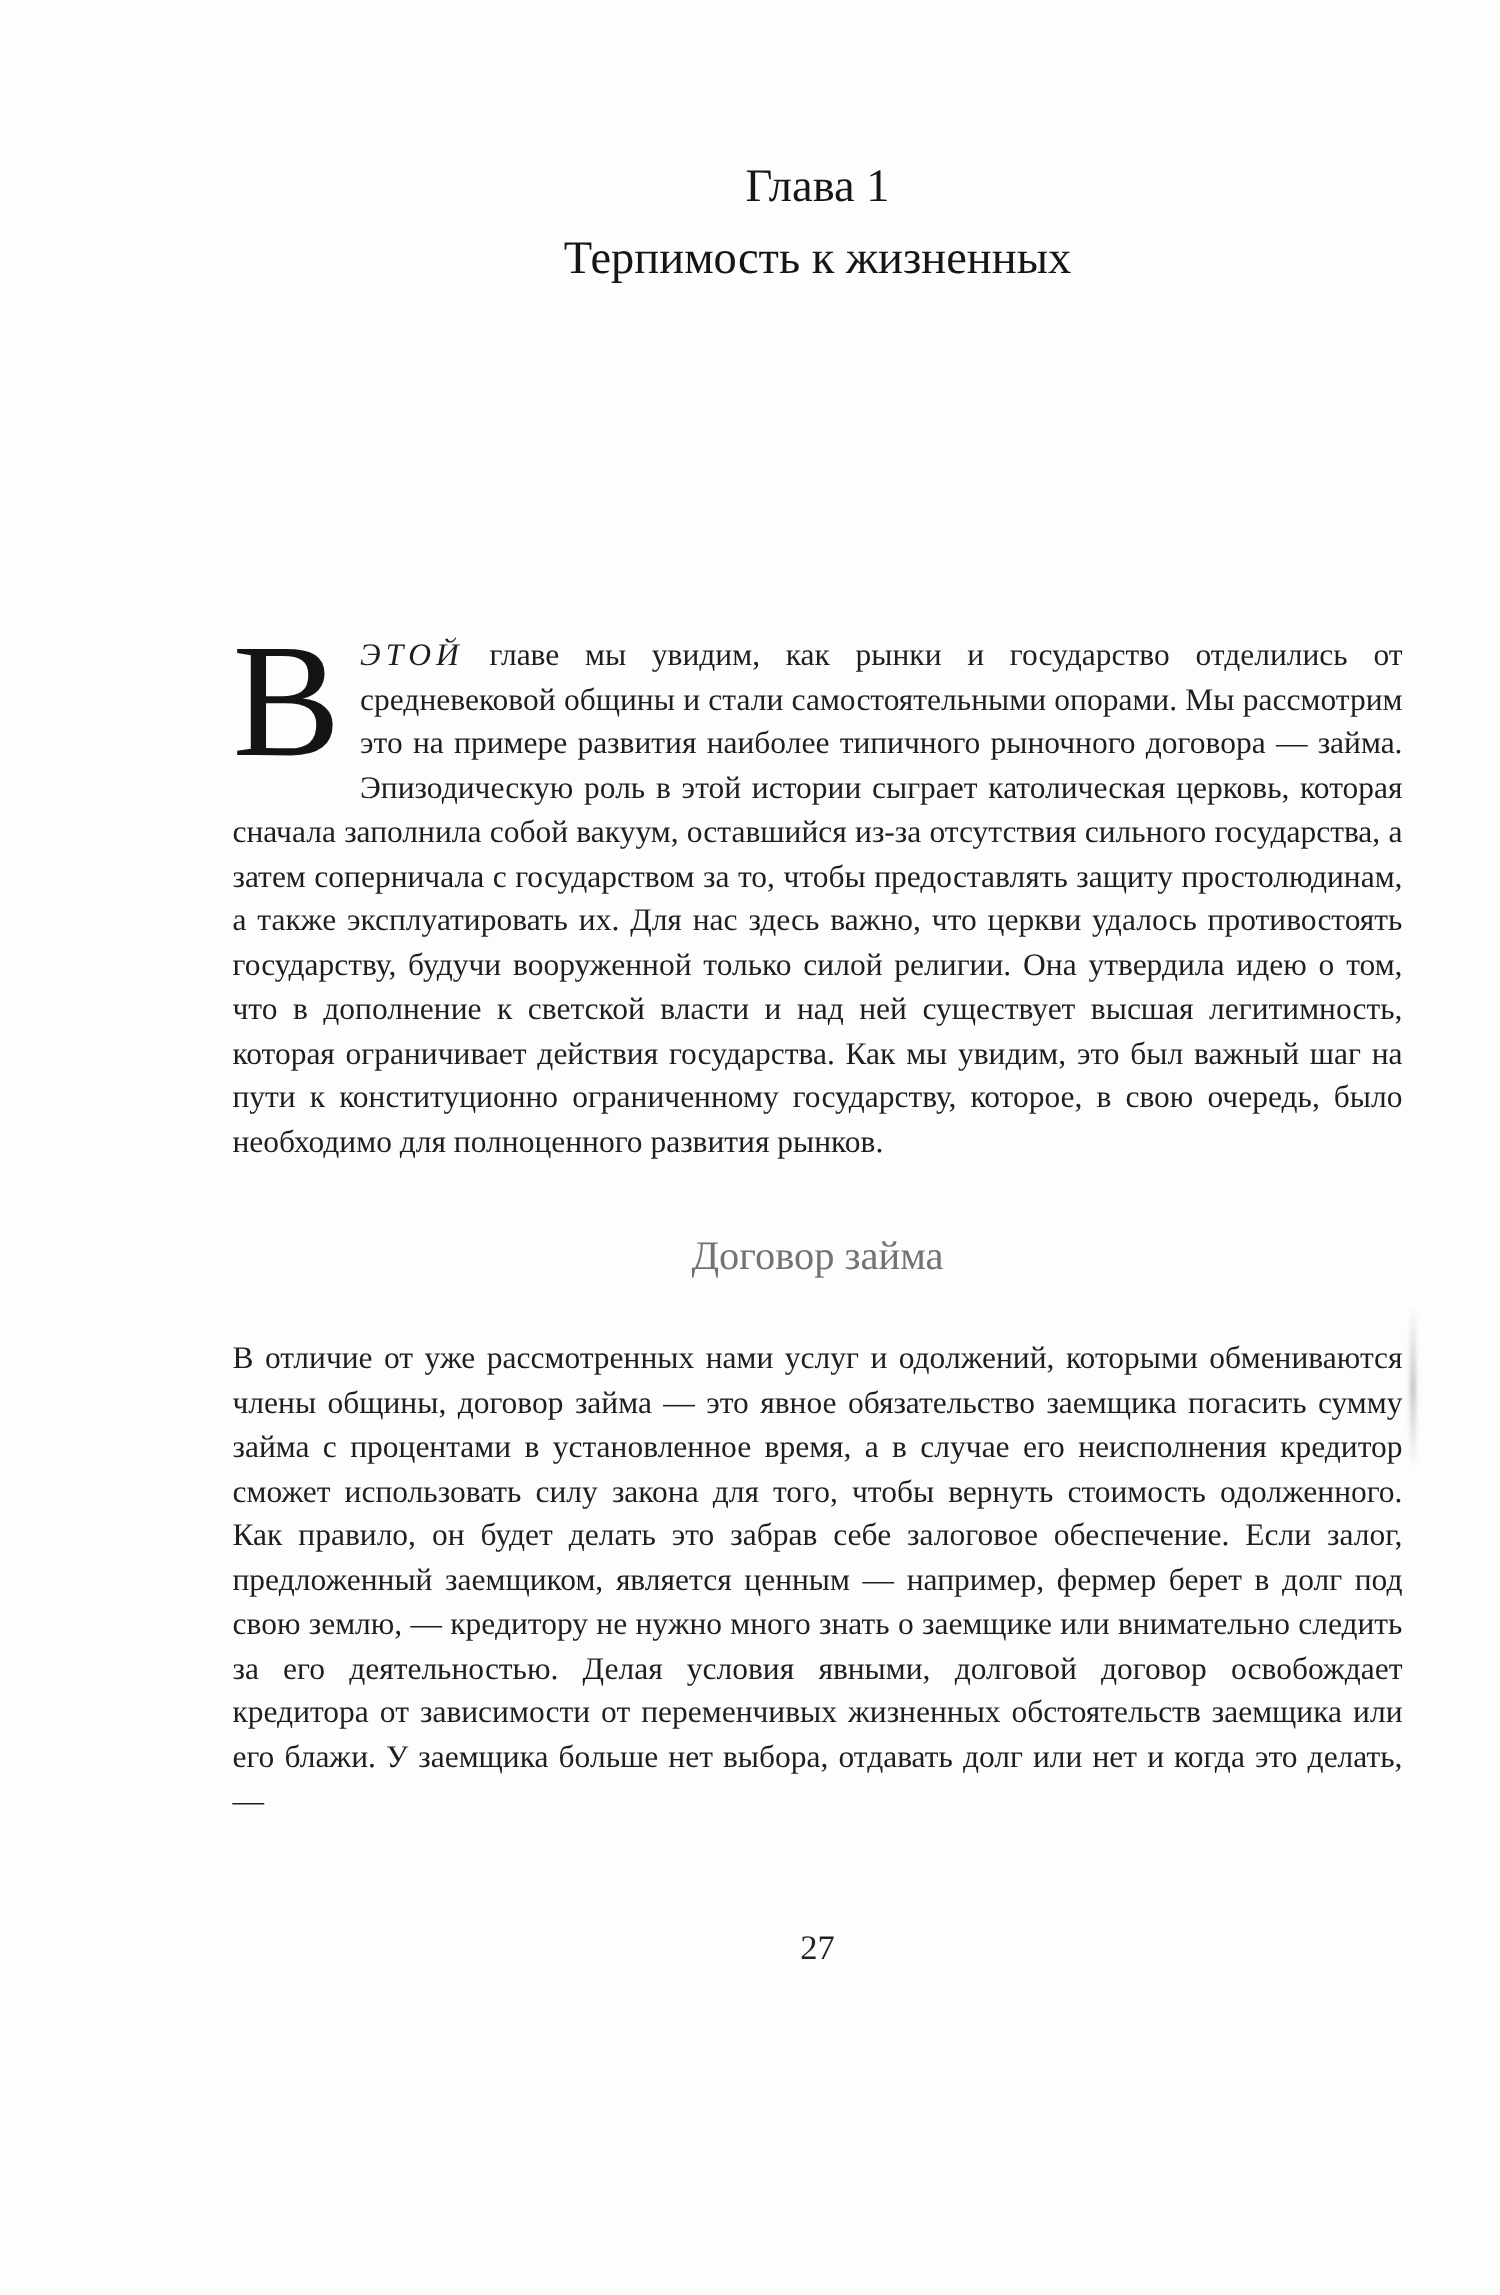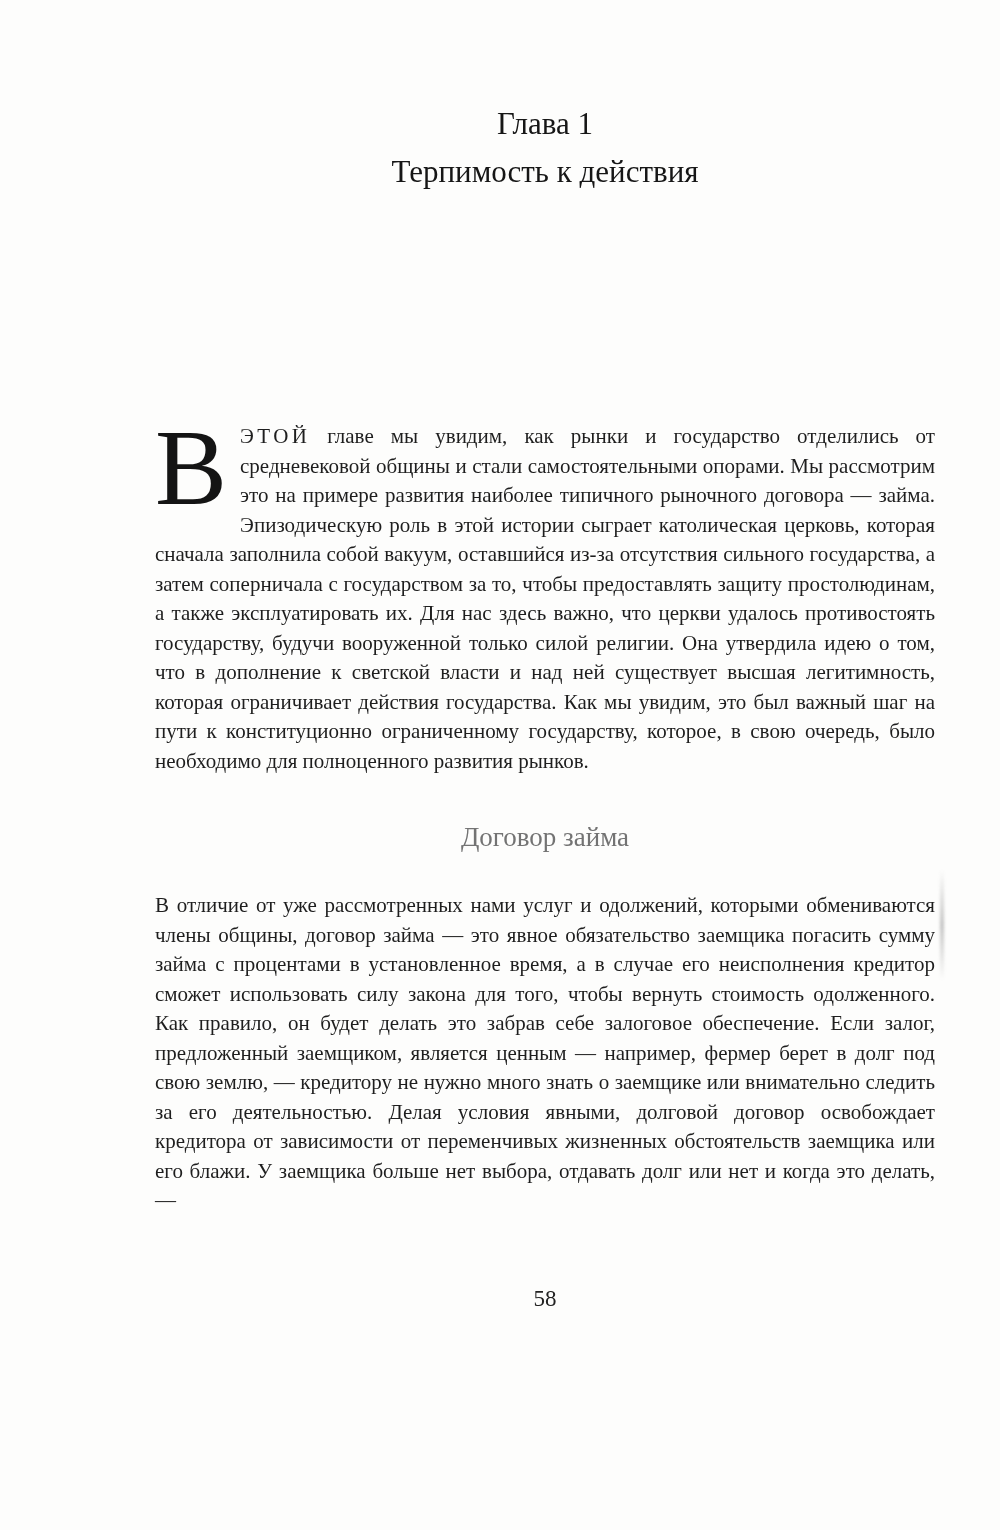--- a/index.html
+++ b/index.html
@@ -47,20 +47,21 @@
   .dropcap {
     float: left;
     font-size: 108px;
     line-height: 86px;
     margin: 3px 13px 0 0;
     color: #141414;
   }
   .lead-caps {
     letter-spacing: 0.16em;
     font-size: 21px;
+    font-style: italic;
   }
   .section-heading {
     margin: 46px 0 38px 0;
     text-align: center;
     font-size: 27px;
     font-weight: normal;
     color: #737373;
   }
   .page-number {
     margin-top: 70px;
@@ -81,32 +82,32 @@
 </style>
 </head>
 <body>
 
 <div class="page">
 
   <div class="content">
 
     <header class="chapter-heading">
       <div>Глава 1</div>
-      <div>Терпимость к действия</div>
+      <div>Терпимость к жизненных</div>
     </header>
 
     <p class="para first">
       <span class="dropcap">В</span><span class="lead-caps">ЭТОЙ</span><span> главе мы увидим, как рынки и государство отделились от средневековой общины и стали самостоятельными опорами. Мы рассмотрим это на примере развития наиболее типичного рыночного договора — займа. Эпизодическую роль в этой истории сыграет католическая церковь, которая сначала заполнила собой вакуум, оставшийся из-за отсутствия сильного государства, а затем соперничала с государством за то, чтобы предоставлять защиту простолюдинам, а также эксплуатировать их. Для нас здесь важно, что церкви удалось противостоять государству, будучи вооруженной только силой религии. Она утвердила идею о том, что в дополнение к светской власти и над ней существует высшая легитимность, которая ограничивает действия государства. Как мы увидим, это был важный шаг на пути к конституционно ограниченному государству, которое, в свою очередь, было необходимо для полноценного развития рынков.</span>
     </p>
 
     <h2 class="section-heading">Договор займа</h2>
 
     <p class="para">В отличие от уже рассмотренных нами услуг и одолжений, которыми обмениваются члены общины, договор займа — это явное обязательство заемщика погасить сумму займа с процентами в установленное время, а в случае его неисполнения кредитор сможет использовать силу закона для того, чтобы вернуть стоимость одолженного. Как правило, он будет делать это забрав себе залоговое обеспечение. Если залог, предложенный заемщиком, является ценным — например, фермер берет в долг под свою землю, — кредитору не нужно много знать о заемщике или внимательно следить за его деятельностью. Делая условия явными, долговой договор освобождает кредитора от зависимости от переменчивых жизненных обстоятельств заемщика или его блажи. У заемщика больше нет выбора, отдавать долг или нет и когда это делать, —</p>
 
     <footer>
-      <div class="page-number">58</div>
+      <div class="page-number">27</div>
     </footer>
 
   </div>
 
   <div class="edge-shadow"></div>
 
 </div>
 
 </body></html>

